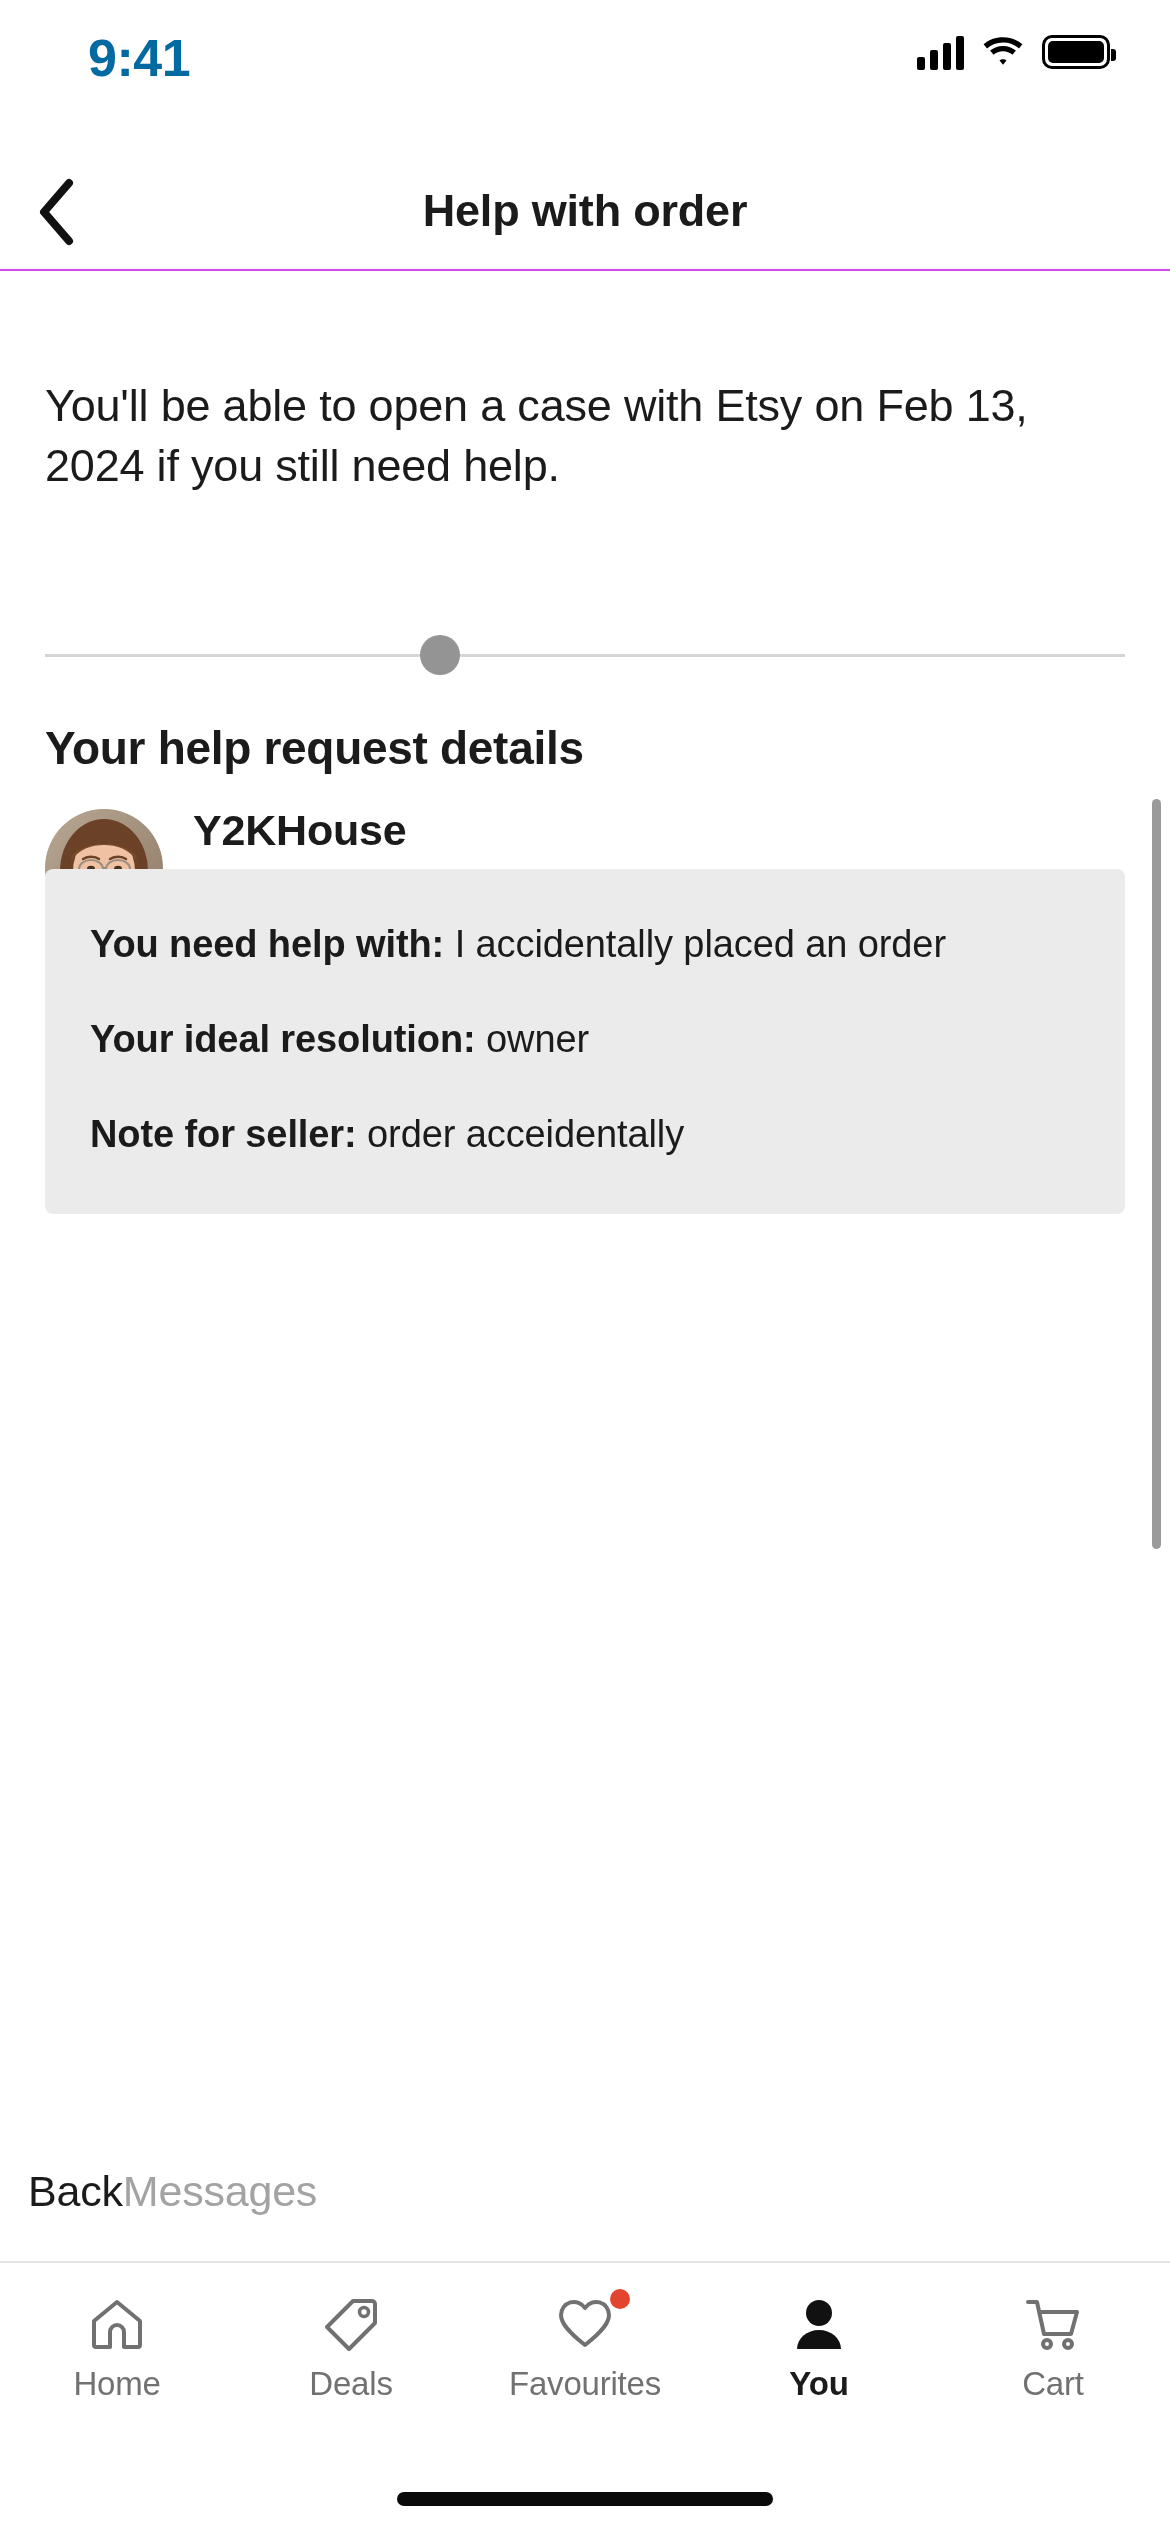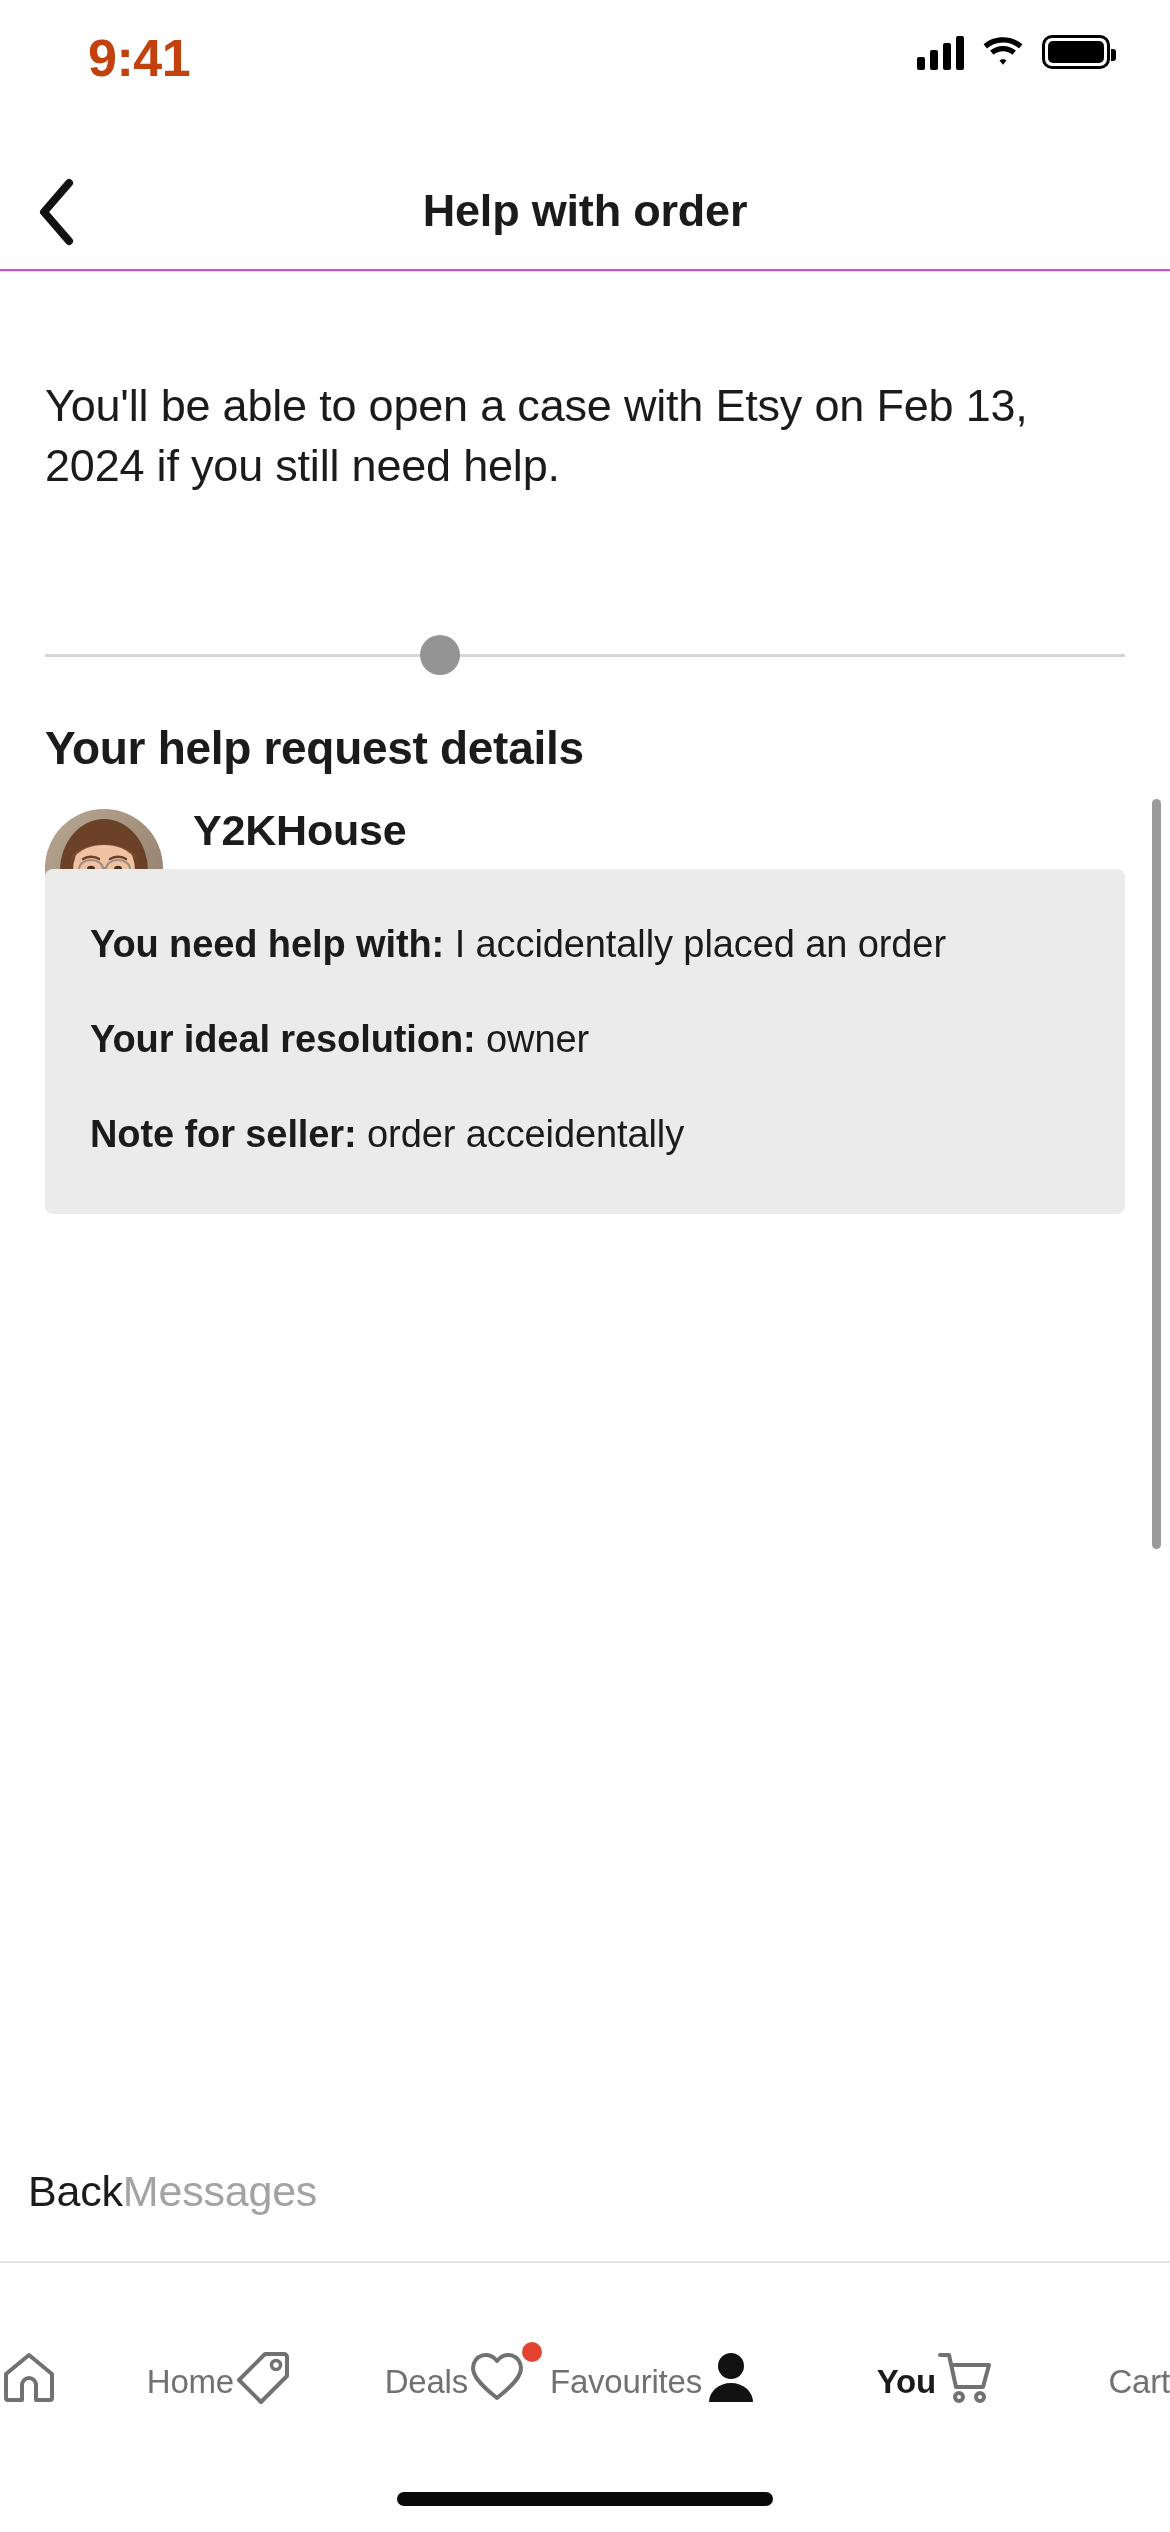--- a/index.html
+++ b/index.html
@@ -10,21 +10,21 @@
     -webkit-font-smoothing:antialiased;
   }
   #phone { position:relative; width:1170px; height:2532px; overflow:hidden; background:#fff; }
 
   
   #statusbar {
     position:absolute; top:0; left:0; width:1170px; height:150px;
   }
   #status-time {
     position:absolute; left:88px; top:28px;
-    font-size:52px; font-weight:700; color:#c2410c; letter-spacing:-0.5px;
+    font-size:52px; font-weight:700; color:#0369a1; letter-spacing:-0.5px;
   }
   #status-icons {
     position:absolute; right:60px; top:34px;
     display:flex; align-items:center; gap:18px;
   }
   .bars { display:flex; align-items:flex-end; gap:5px; height:36px; }
   .bars i { display:block; width:8px; background:#000; border-radius:2px; }
   .bars i:nth-child(1){ height:13px; }
   .bars i:nth-child(2){ height:20px; }
   .bars i:nth-child(3){ height:27px; }
@@ -153,21 +153,21 @@
   #pg-forward { color:#a3a3a3; }
 
   
   #tabbar {
     position:absolute; left:0; top:2261px; width:1170px; height:200px;
     border-top:2px solid #e4e4e4; background:#fff;
     display:flex;
   }
   .tab {
     flex:1; position:relative;
-    display:flex; align-items:center; justify-content:space-between;
+    display:flex; flex-direction:column; align-items:center; justify-content:flex-start;
     padding-top:30px; cursor:pointer; background:none; border:none;
   }
   .tab .ico { height:62px; display:flex; align-items:center; justify-content:center; position:relative; }
   .tab .lbl {
     margin-top:10px; font-size:33px; color:#717171;
     font-family:"Liberation Sans", sans-serif; letter-spacing:-0.2px;
   }
   .tab.active .lbl { color:#1b1b1b; font-weight:700; }
   .badge {
     position:absolute; right:-16px; top:-4px;

